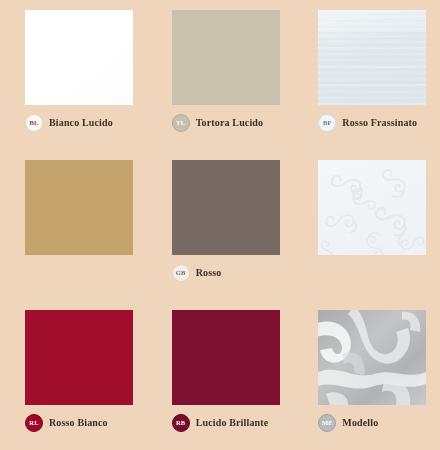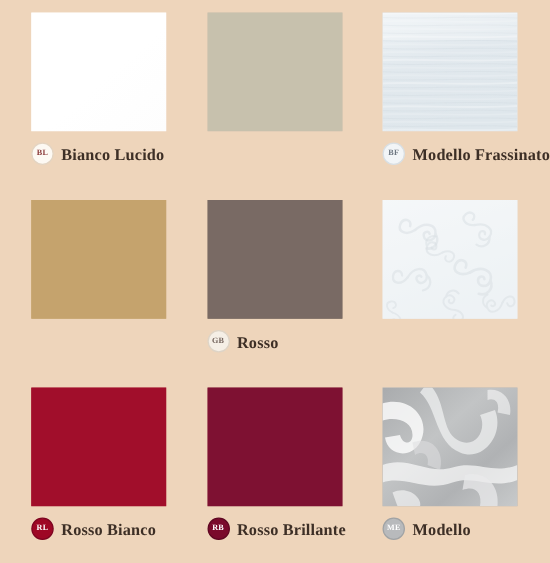--- a/index.html
+++ b/index.html
@@ -66,21 +66,21 @@
     justify-content: center;
     font-size: 6.5px;
     font-weight: bold;
     letter-spacing: 0.2px;
     line-height: 1;
     font-family: "Liberation Serif", "DejaVu Serif", serif;
     box-sizing: border-box;
   }
 
   .swatch-name {
-    font-size: 13px;
+    font-size: 10px;
     color: #3d2f26;
     font-weight: bold;
     letter-spacing: 0.15px;
     white-space: nowrap;
     line-height: 1;
   }
 </style>
 </head>
 <body style="background: rgb(238, 213, 187);">
 
@@ -102,20 +102,24 @@
         <span class="code-badge" style="background: rgb(253, 249, 243); border: 1px solid rgb(227, 212, 194); color: rgb(138, 58, 58);">BL</span>
         <span class="swatch-name">Bianco Lucido</span>
       </div>
     </div>
     <div class="swatch-cell">
       <div class="swatch-tile" style="background: rgb(198, 191, 171);">
         <svg class="swatch-texture" viewBox="0 0 108 95" preserveAspectRatio="none">
           <rect width="108" height="95" fill="#c6bfab"></rect>
           <rect width="108" height="95" fill="#ffffff" opacity="0.03"></rect>
         </svg>
+      </div>
+      <div class="swatch-label-row">
+        <span class="code-badge" style="background: rgb(198, 191, 171); border: 1px solid rgb(179, 171, 150); color: rgb(255, 255, 255);">TL</span>
+        <span class="swatch-name">Tortora Lucido</span>
       </div>
     </div>
     <div class="swatch-cell">
       <div class="swatch-tile" style="background: rgb(228, 234, 238);">
         <svg class="swatch-texture" viewBox="0 0 108 95" preserveAspectRatio="none">
           <defs>
             <linearGradient id="afw" x1="0" y1="0" x2="0.35" y2="1">
               <stop offset="0%" stop-color="#eef3f6"></stop>
               <stop offset="45%" stop-color="#e2e9ee"></stop>
               <stop offset="100%" stop-color="#dfe7ec"></stop>
@@ -152,21 +156,21 @@
           <path d="M0 84.60000000000001 C 30 86.00000000000001, 70 83.2, 108 85.00000000000001" stroke="#ccd6dd" stroke-width="0.7" fill="none" opacity="0.35"></path>
           <path d="M0 87.8 C 28 86.2, 60 89.6, 108 87.2" stroke="#ffffff" stroke-width="1.5" fill="none" opacity="0.16"></path>
           <path d="M0 90.8 C 30 92.2, 70 89.39999999999999, 108 91.2" stroke="#ccd6dd" stroke-width="0.7" fill="none" opacity="0.35"></path>
           <path d="M0 94 C 28 92.4, 60 95.8, 108 93.4" stroke="#ffffff" stroke-width="1.5" fill="none" opacity="0.3"></path>
           <path d="M0 97 C 30 98.4, 70 95.6, 108 97.4" stroke="#ccd6dd" stroke-width="0.7" fill="none" opacity="0.35"></path>
           <rect x="0" y="0" width="108" height="22" fill="#ffffff" opacity="0.20"></rect>
         </svg>
       </div>
       <div class="swatch-label-row">
         <span class="code-badge" style="background: rgb(242, 245, 247); border: 1px solid rgb(216, 223, 228); color: rgb(109, 118, 128);">BF</span>
-        <span class="swatch-name">Modello Frassinato</span>
+        <span class="swatch-name">Rosso Frassinato</span>
       </div>
     </div>
     <div class="swatch-cell">
       <div class="swatch-tile" style="background: rgb(196, 160, 105);">
         <svg class="swatch-texture" viewBox="0 0 108 95" preserveAspectRatio="none">
           <rect width="108" height="95" fill="#c4a069"></rect>
           <rect width="108" height="95" fill="#ffffff" opacity="0.03"></rect>
         </svg>
       </div>
     </div>
@@ -250,21 +254,21 @@
     </div>
     <div class="swatch-cell">
       <div class="swatch-tile" style="background: rgb(122, 10, 44);">
         <svg class="swatch-texture" viewBox="0 0 108 95" preserveAspectRatio="none">
           <rect width="108" height="95" fill="#7a0a2c"></rect>
           <rect width="108" height="95" fill="#ffffff" opacity="0.03"></rect>
         </svg>
       </div>
       <div class="swatch-label-row">
         <span class="code-badge" style="background: rgb(122, 10, 44); border: 1px solid rgb(95, 7, 34); color: rgb(255, 255, 255);">RB</span>
-        <span class="swatch-name">Rosso Brillante</span>
+        <span class="swatch-name">Lucido Brillante</span>
       </div>
     </div>
     <div class="swatch-cell">
       <div class="swatch-tile" style="background: rgb(182, 183, 184);">
         <svg class="swatch-texture" viewBox="0 0 108 95" preserveAspectRatio="none">
           <defs>
             <linearGradient id="mtl" x1="0" y1="0" x2="1" y2="1">
               <stop offset="0%" stop-color="#a9abad"></stop>
               <stop offset="40%" stop-color="#c2c4c5"></stop>
               <stop offset="70%" stop-color="#b0b2b4"></stop>

